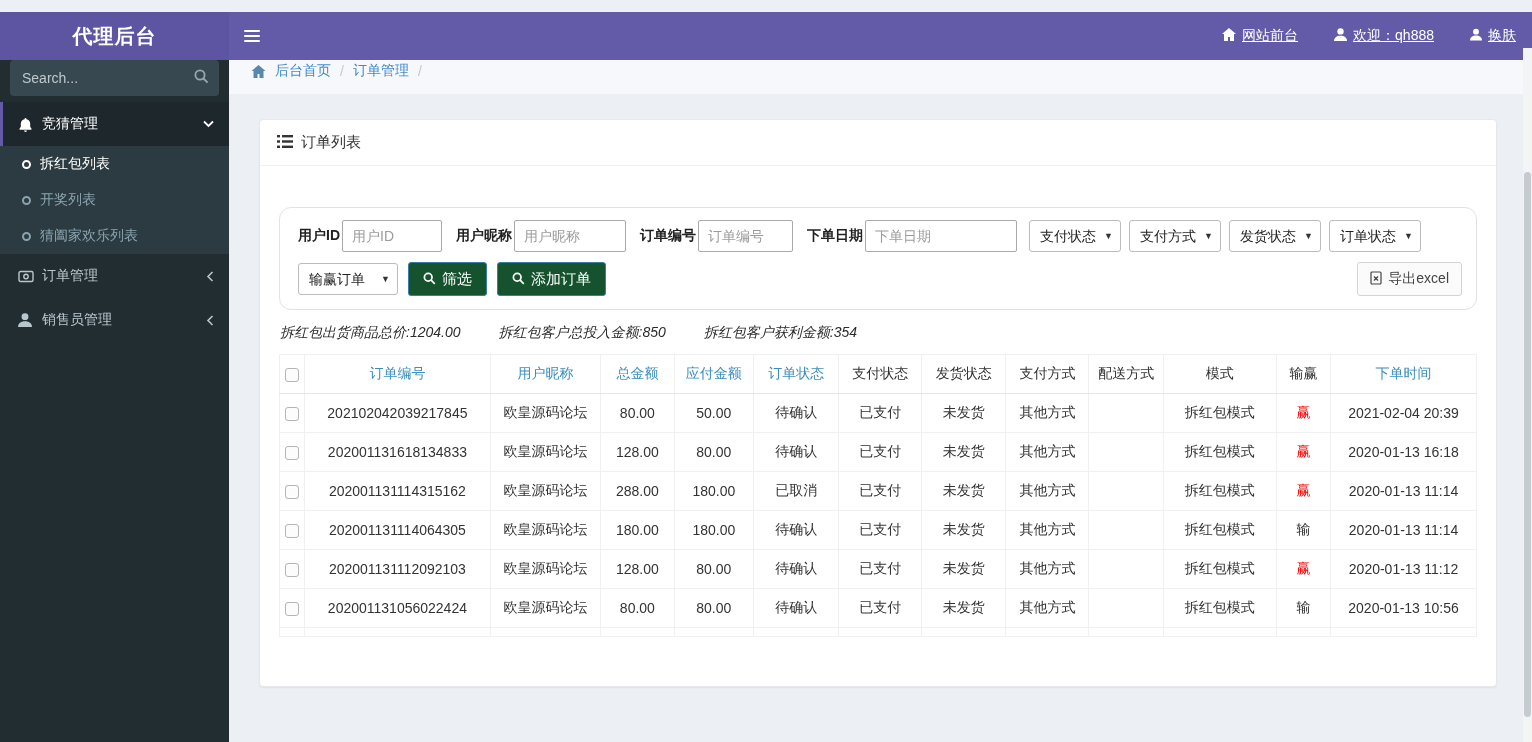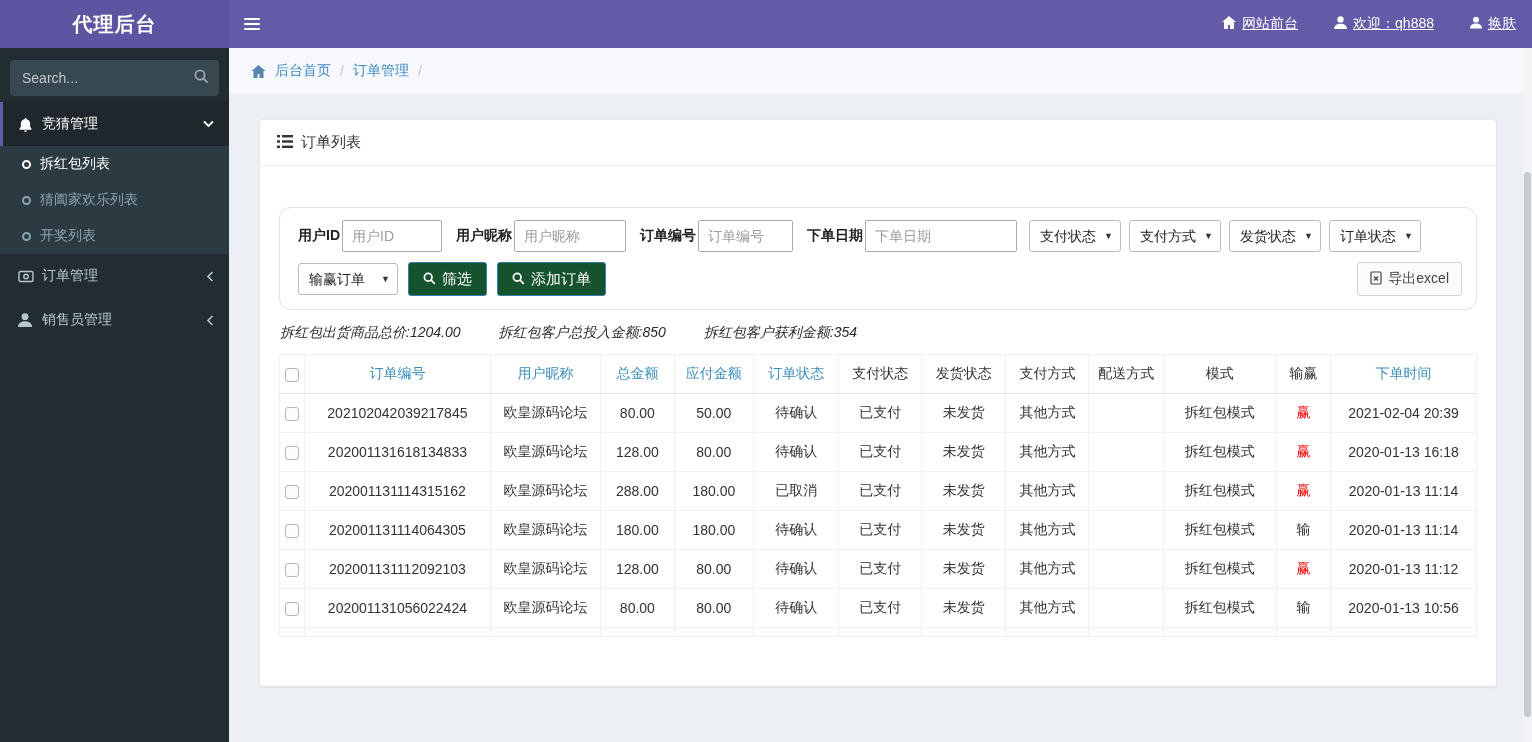--- a/index.html
+++ b/index.html
@@ -1,20 +1,20 @@
 <!DOCTYPE html>
 <html><head>
 <meta charset="utf-8">
 <style>
   * { margin:0; padding:0; box-sizing:border-box; }
   html,body { width:1532px; height:742px; overflow:hidden;
     font-family:"Liberation Sans","DejaVu Sans",sans-serif; font-size:14px; color:#333; background:#ecf0f5; }
 
   
-  .topbar { position:fixed; top:0; left:0; width:100%; height:48px; background:#635ba7; display:flex; z-index:30; }
+  .topbar { position:fixed; top:12px; left:0; width:100%; height:48px; background:#635ba7; display:flex; z-index:30; }
   .logo { width:229px; height:48px; background:#5d55a2; color:#fff; font-size:20px; font-weight:bold;
     display:flex; align-items:center; justify-content:center; letter-spacing:1px; }
   .nav-main { flex:1; display:flex; align-items:center; justify-content:space-between; }
   .hamburger { width:46px; height:48px; display:flex; flex-direction:column; align-items:center; justify-content:center; gap:3px; cursor:pointer; }
   .hamburger i { width:16px; height:2px; background:#fff; border-radius:1px; }
   .nav-right { display:flex; align-items:center; gap:36px; padding-right:16px; color:#fff; }
   .nav-link { display:flex; align-items:center; gap:6px; cursor:pointer;text-decoration:underline; }
   .nav-link svg { fill:#fff; }
 
   
@@ -159,25 +159,25 @@
           </svg>
       </span>
     </div>
     <div class="submenu">
       <div class="s-item active">
         <span class="ring"></span>
         <span>拆红包列表</span>
       </div>
       <div class="s-item">
         <span class="ring"></span>
-        <span>猜阖家欢乐列表</span>
+        <span>开奖列表</span>
       </div>
       <div class="s-item">
         <span class="ring"></span>
-        <span>开奖列表</span>
+        <span>猜阖家欢乐列表</span>
       </div>
     </div>
     <div class="m-item">
       <span class="ic">
         <svg width="16" height="13" viewBox="0 0 16 13" fill="none" stroke="#b8c7ce" stroke-width="1.4">
             <rect x="1" y="1.5" width="14" height="10" rx="1.5"></rect>
             <circle cx="8" cy="6.5" r="2.2"></circle>
           </svg>
       </span>
       <span class="lbl">订单管理</span>

